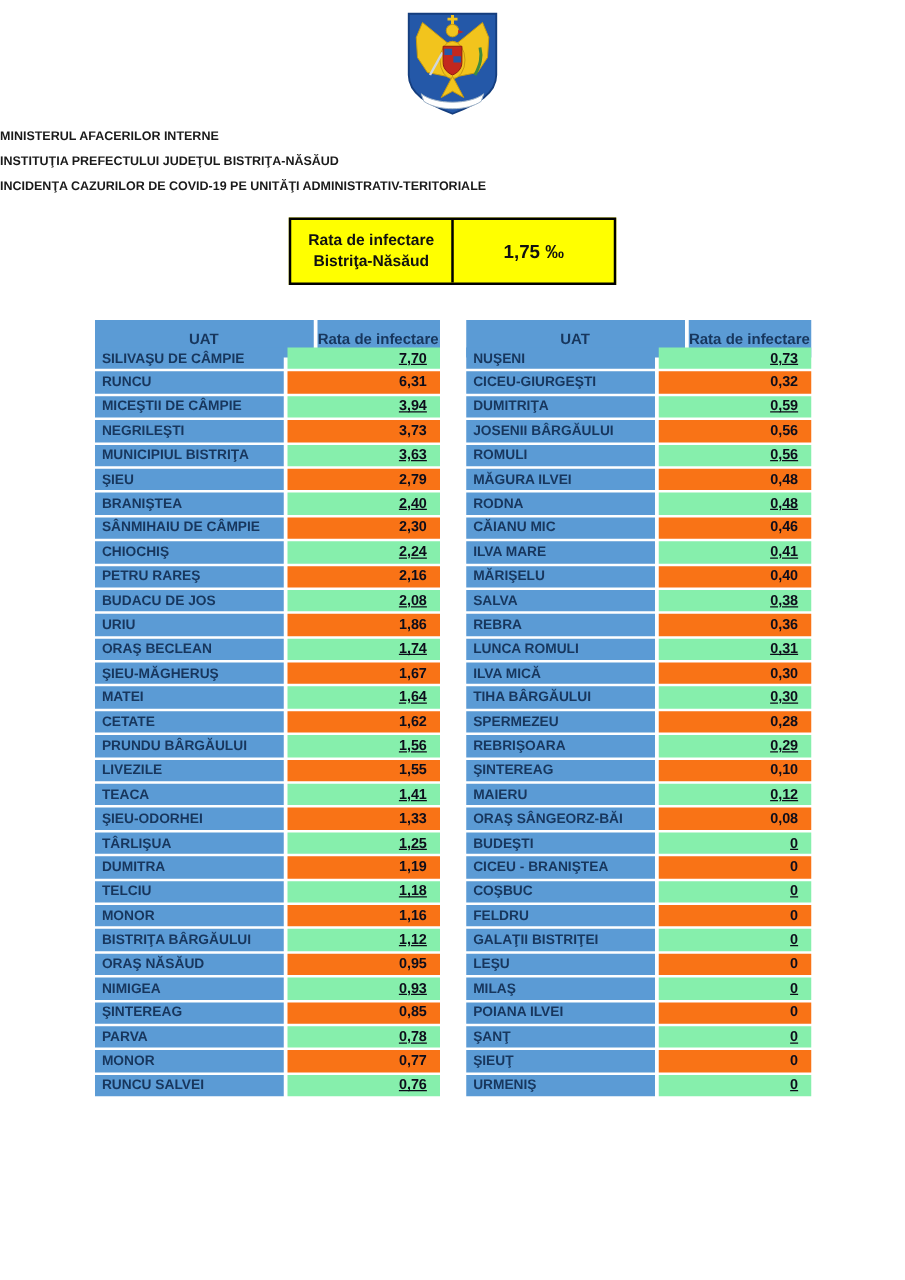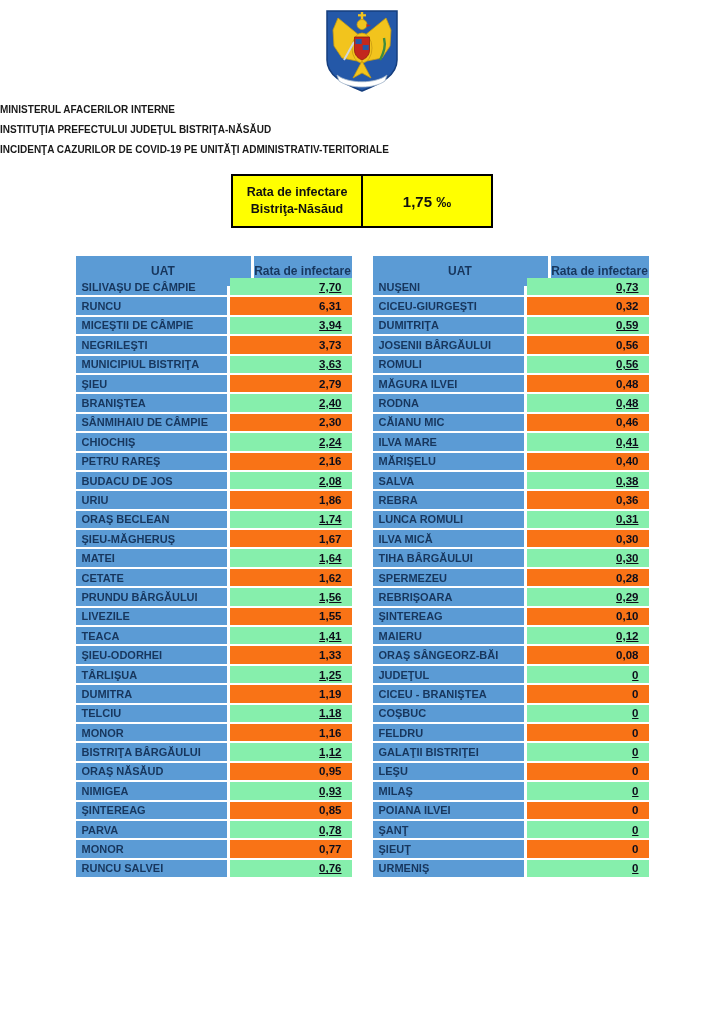--- a/index.html
+++ b/index.html
@@ -326,21 +326,21 @@
           </div><div class="t-row even">
             <div class="cell c-name">ŞINTEREAG</div>
             <div class="cell c-rate">0,10</div>
           </div><div class="t-row odd">
             <div class="cell c-name">MAIERU</div>
             <div class="cell c-rate">0,12</div>
           </div><div class="t-row even">
             <div class="cell c-name">ORAŞ SÂNGEORZ-BĂI</div>
             <div class="cell c-rate">0,08</div>
           </div><div class="t-row odd">
-            <div class="cell c-name">JUDEŢUL</div>
+            <div class="cell c-name">BUDEŞTI</div>
             <div class="cell c-rate">0</div>
           </div><div class="t-row even">
             <div class="cell c-name">CICEU - BRANIŞTEA</div>
             <div class="cell c-rate">0</div>
           </div><div class="t-row odd">
             <div class="cell c-name">COŞBUC</div>
             <div class="cell c-rate">0</div>
           </div><div class="t-row even">
             <div class="cell c-name">FELDRU</div>
             <div class="cell c-rate">0</div>

